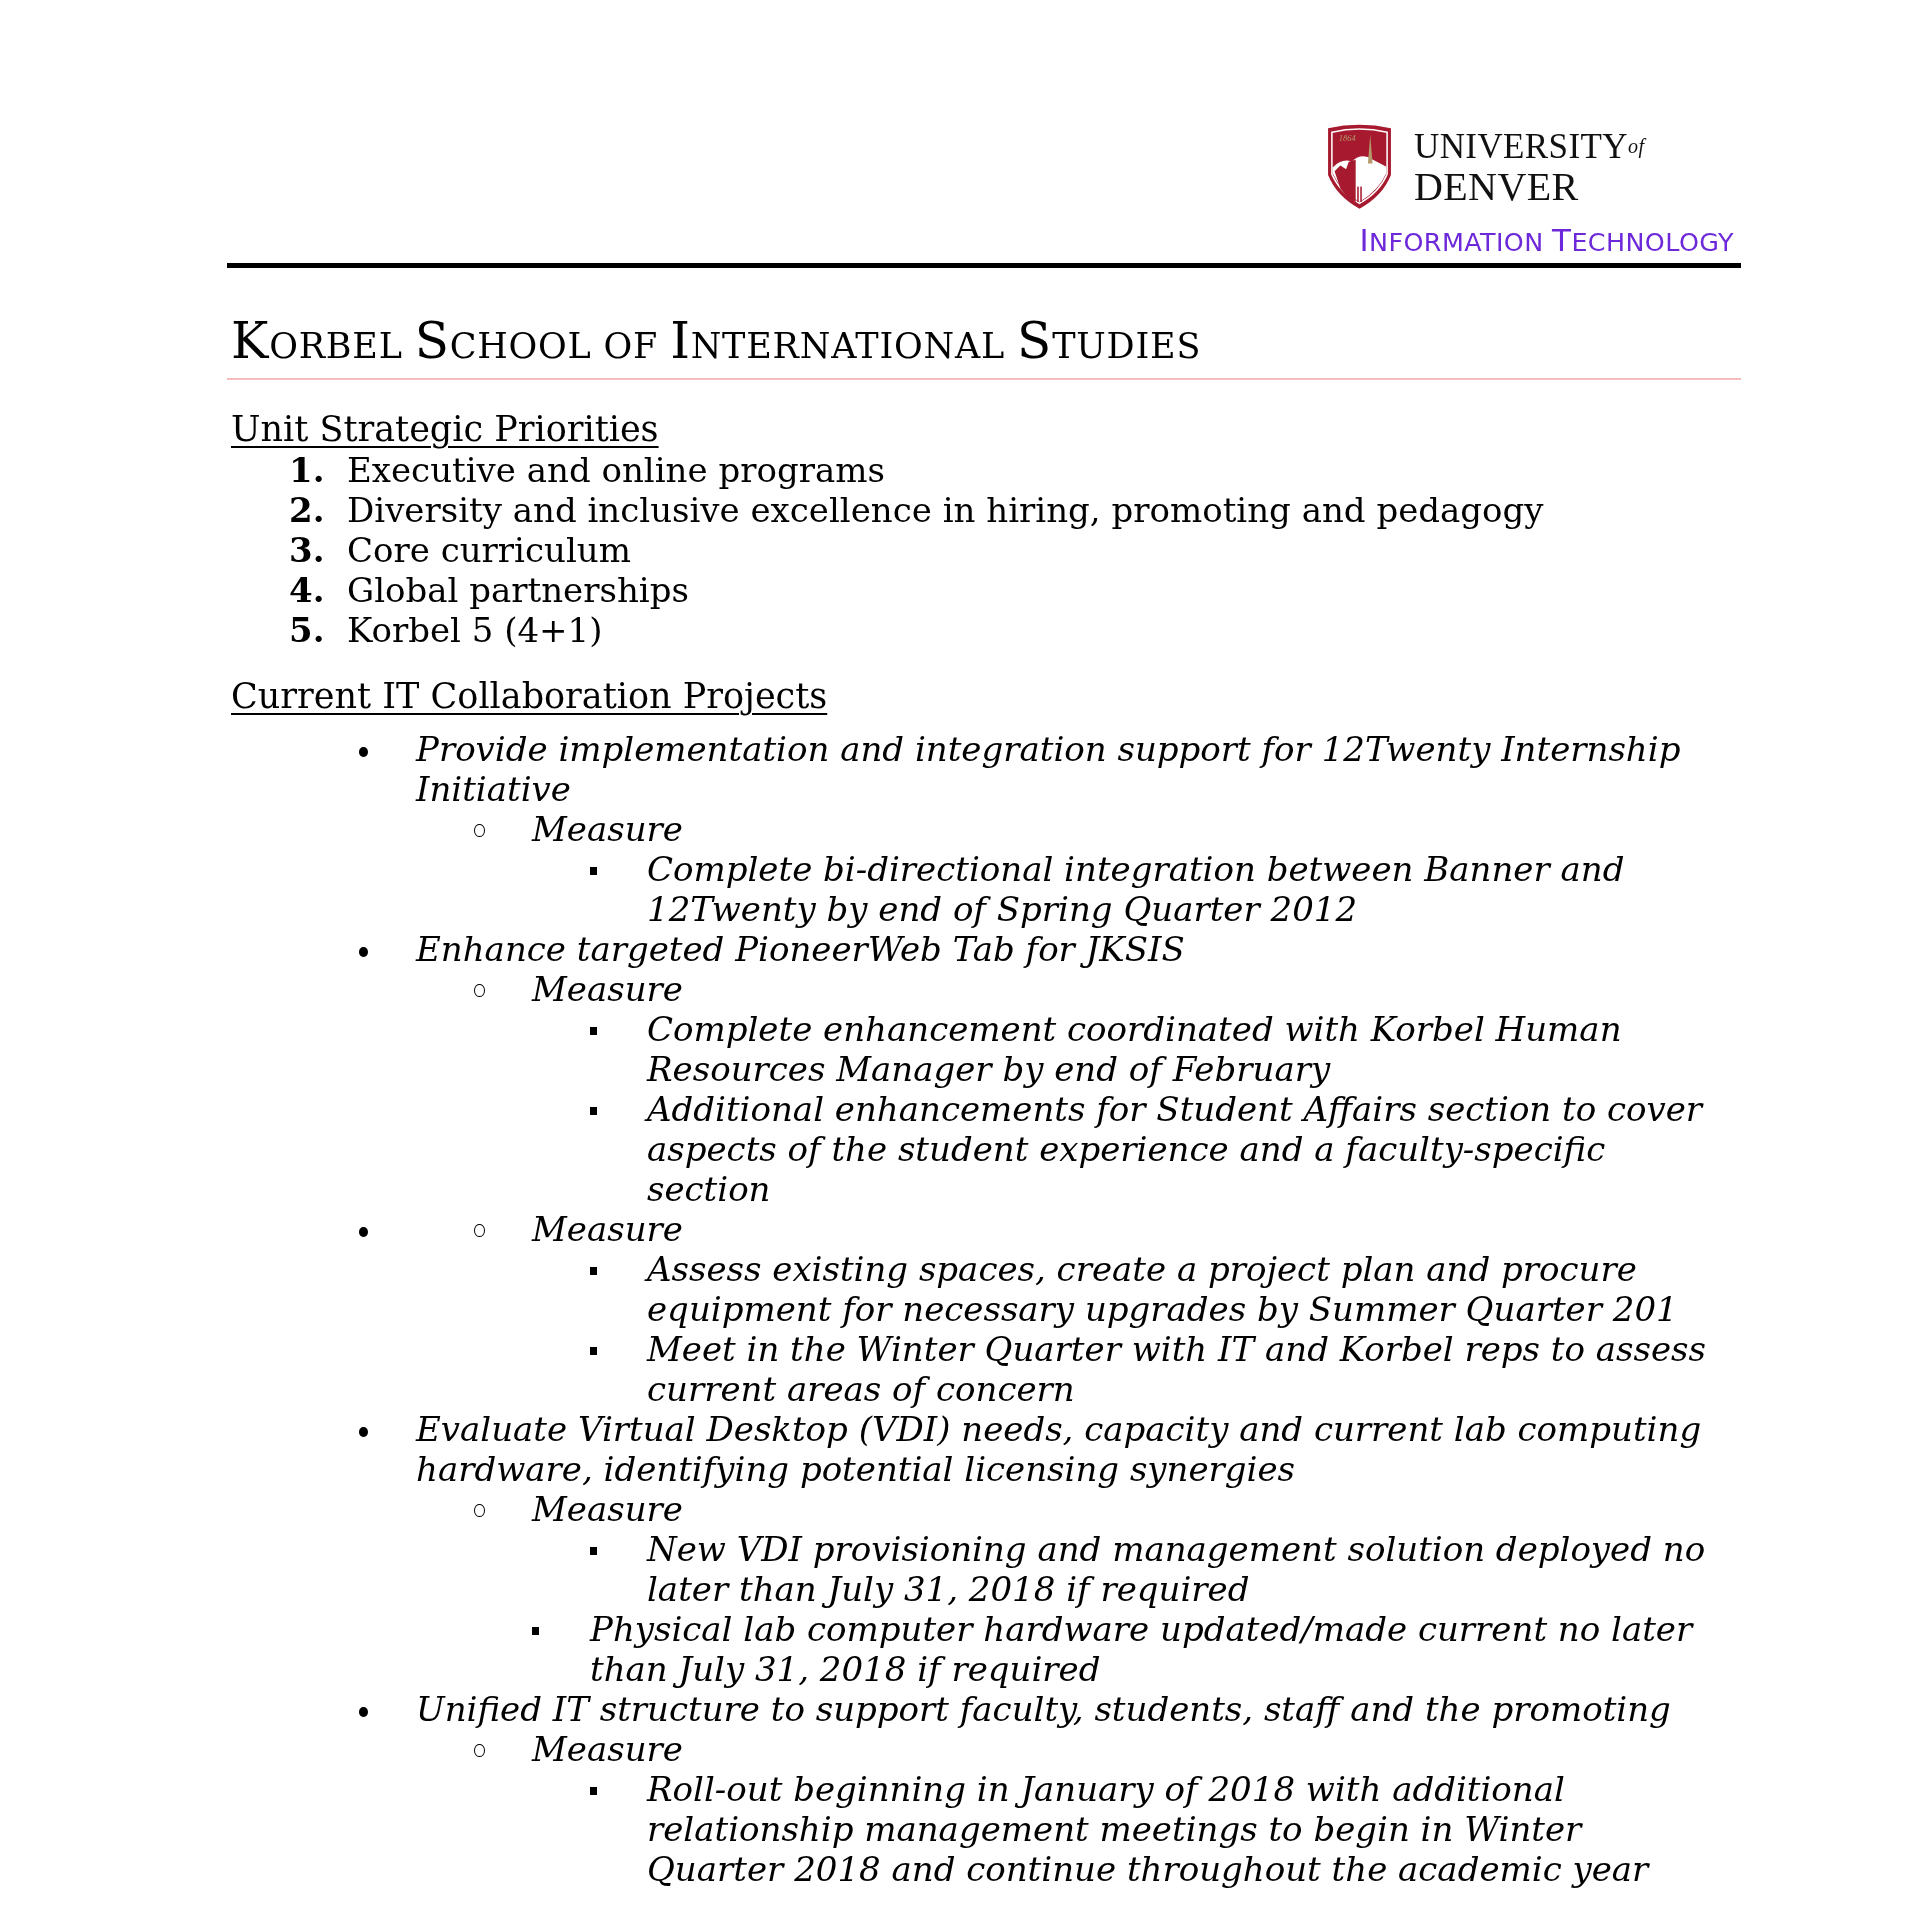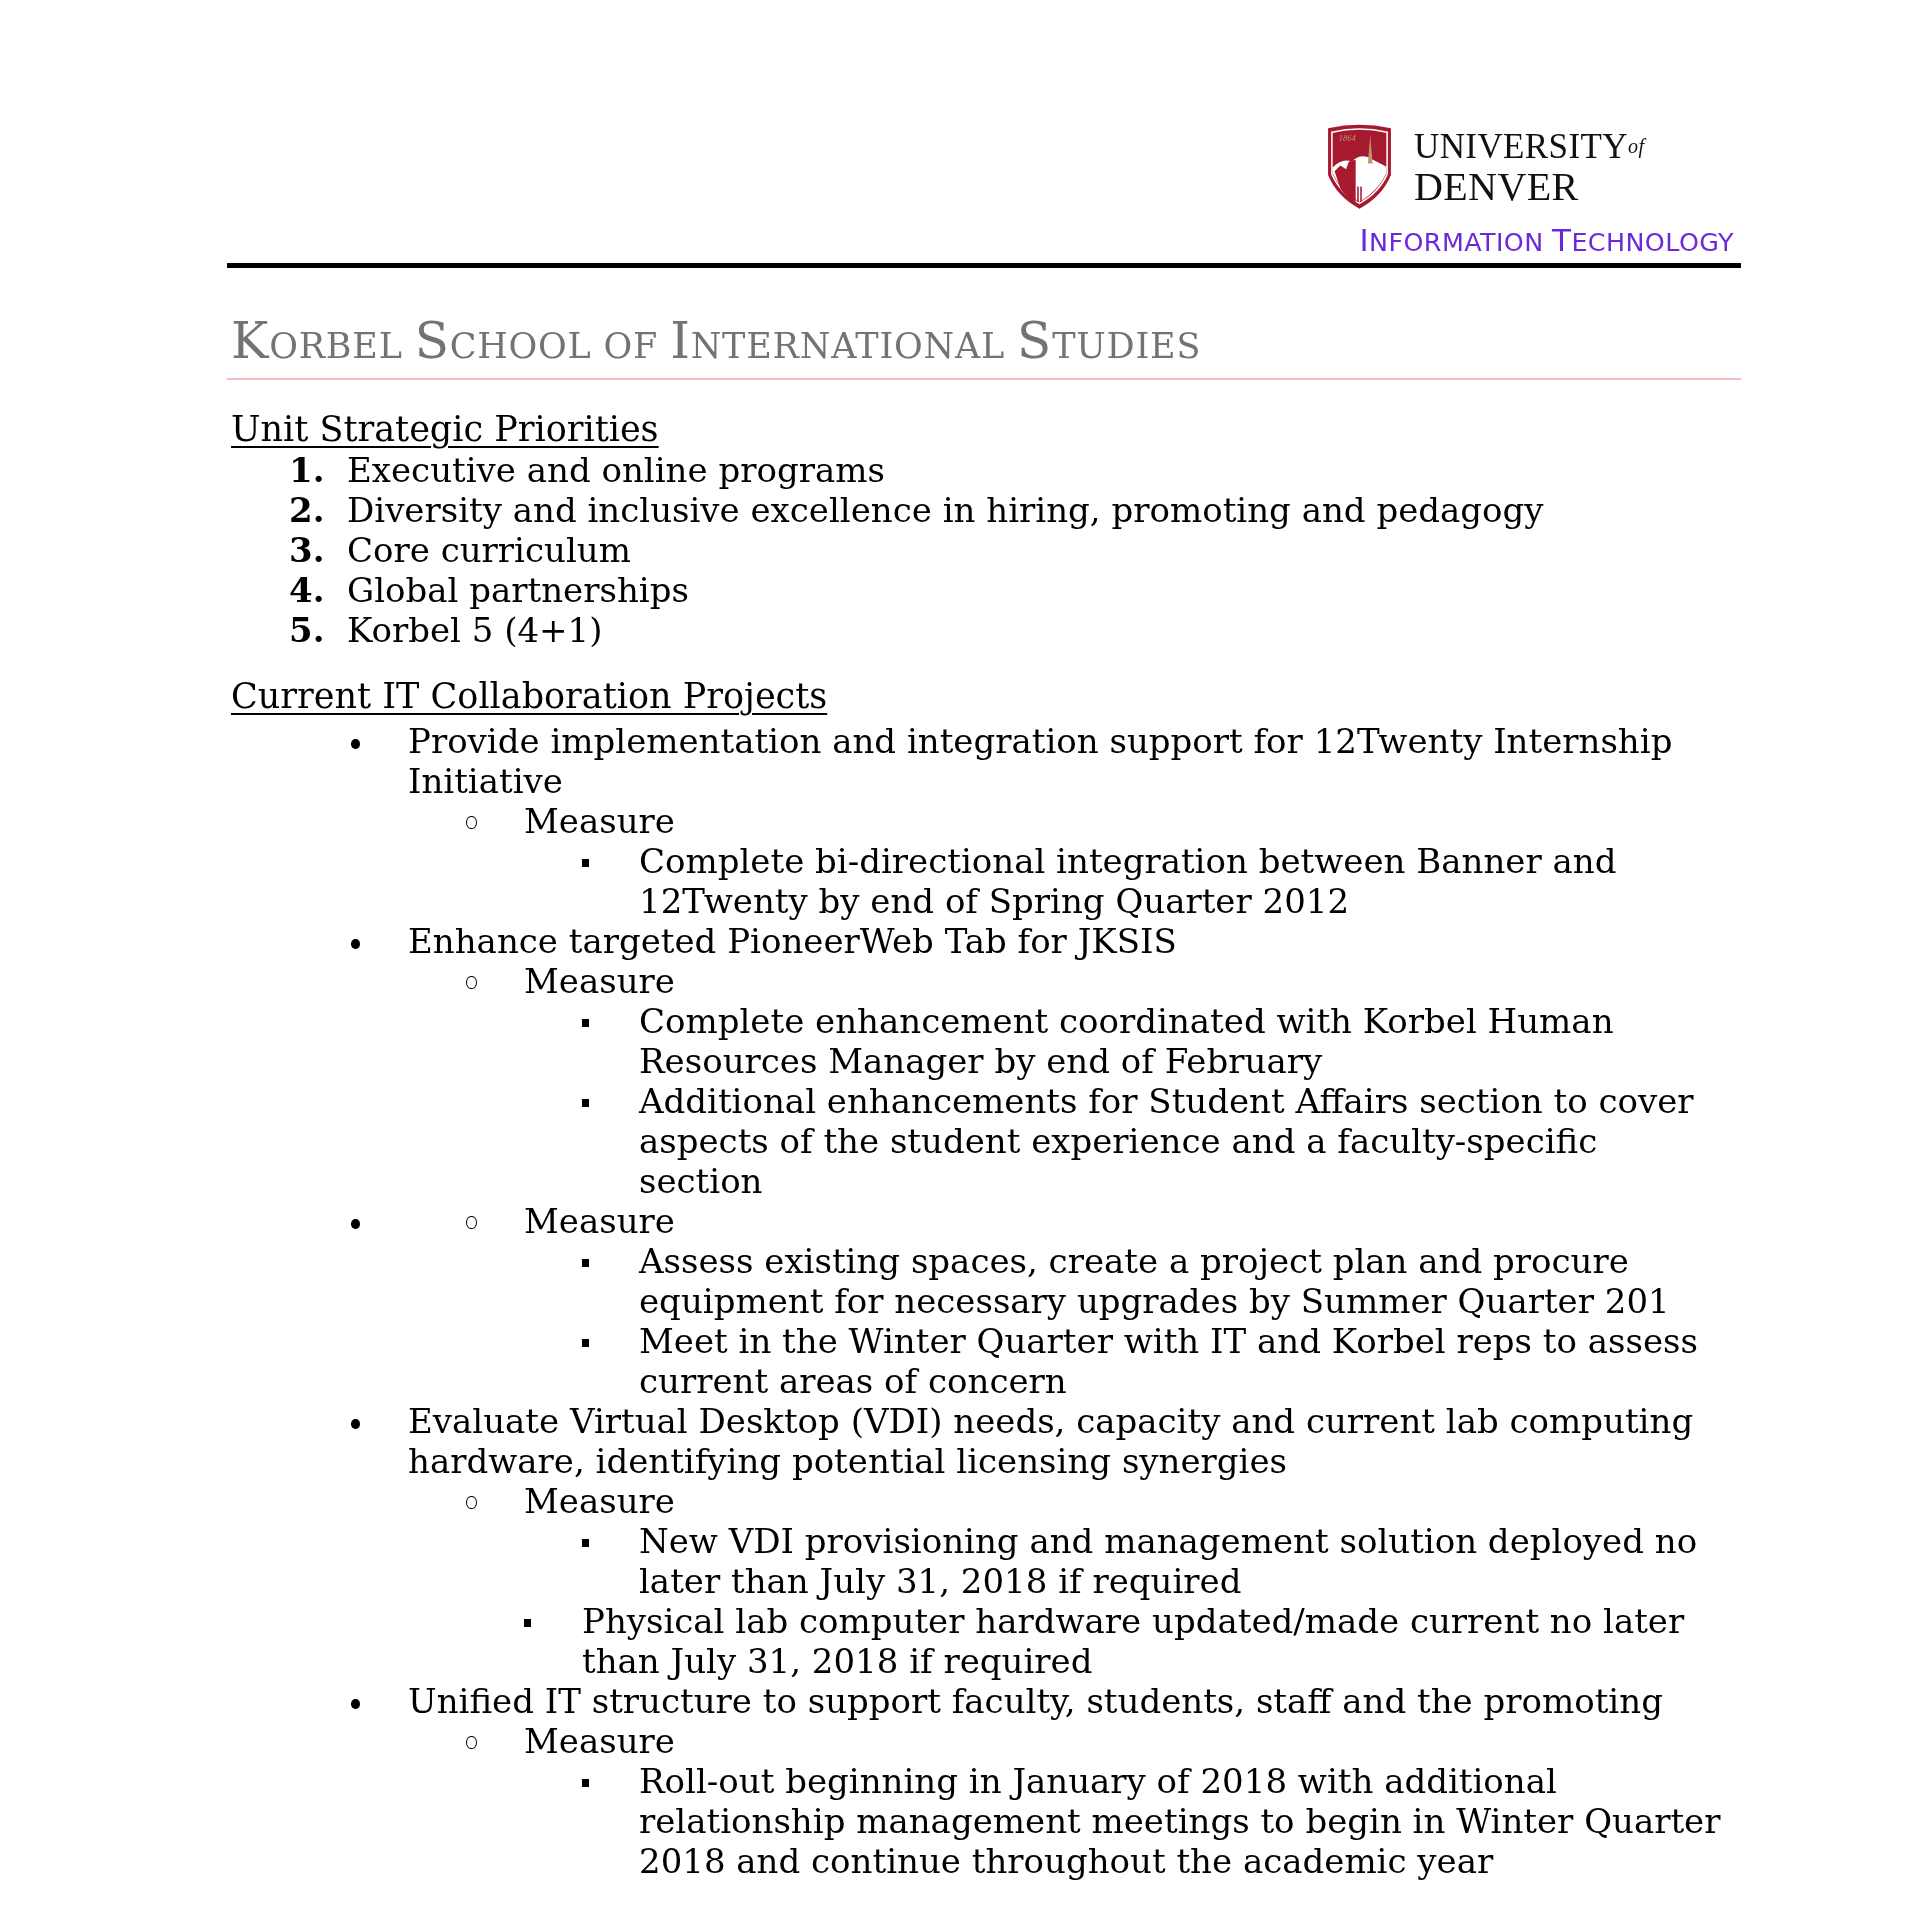--- a/index.html
+++ b/index.html
@@ -10,33 +10,33 @@
   .shield { position:absolute; left:0; top:0; width:69px; height:89px; }
   .wordmark { position:absolute; left:89px; top:7.7px; font-family:"Liberation Serif", serif; color:#111; }
   .wm-univ { font-size:35px; letter-spacing:0.4px; line-height:35px; display:block; }
   .wm-of { font-size:20px; font-style:italic; vertical-align:top; }
   .wm-denver { font-size:40px; line-height:46px; display:block; letter-spacing:0.4px; }
   .dept { position:absolute; right:231px; top:222px; font-family:"DejaVu Sans", sans-serif; font-size:25.4px; color:#6d28d9; letter-spacing:0.4px; }
   .dept .big { font-size:31px; }
   .rule-top { position:absolute; left:227px; top:263px; width:1514px; height:4.6px; background:#000; }
 
   
-  .title { position:absolute; left:231px; top:312px; font-family:"DejaVu Serif", serif; color:#737373; font-size:35px; letter-spacing:0.8px; }
+  .title { position:absolute; left:231px; top:312px; font-family:"DejaVu Serif", serif; color:#000000; font-size:35px; letter-spacing:0.8px; }
   .title .cap { font-size:50px; }
   .rule-title { position:absolute; left:227px; top:378px; width:1514px; height:2.3px; background:#F5BDBD; }
 
   
   .content { position:absolute; left:231px; top:408px; width:1502px; font-size:34px; line-height:40px; }
   .section-head { text-decoration:underline; text-underline-offset:4.6px; text-decoration-thickness:2.3px; margin:0; font-weight:normal; font-size:35px; line-height:42px; }
   ol.priorities { margin:0; padding-left:0; list-style:none; }
   ol.priorities li { position:relative; padding-left:116px; }
   ol.priorities .num { position:absolute; left:58px; font-weight:bold; }
   .gap { height:25px; }
 
-  ul.l1 { list-style:none; margin:4px; padding:0; }
+  ul.l1 { list-style:none; margin:12px; padding:0;font-style:italic; }
   .l1 > li { position:relative; padding-left:173px; }
   .l1 > li > .mark { position:absolute; left:116px; top:0; }
   .l2 { list-style:none; margin:0; padding:0; }
   .l2 > li { position:relative; margin-left:-173px; padding-left:289px; }
   .l2 > li > .mark { position:absolute; left:231px; top:0; font-family:"DejaVu Sans", sans-serif; font-size:27px; }
   .l3 { list-style:none; margin:0; padding:0; }
   .l3 > li { position:relative; margin-left:-289px; padding-left:404px; }
   .l3 > li > .mark { position:absolute; left:347px; top:0; font-size:23px; }
   .l3 > li.shift { padding-left:347px; }
   .l3 > li.shift > .mark { left:289px; }

